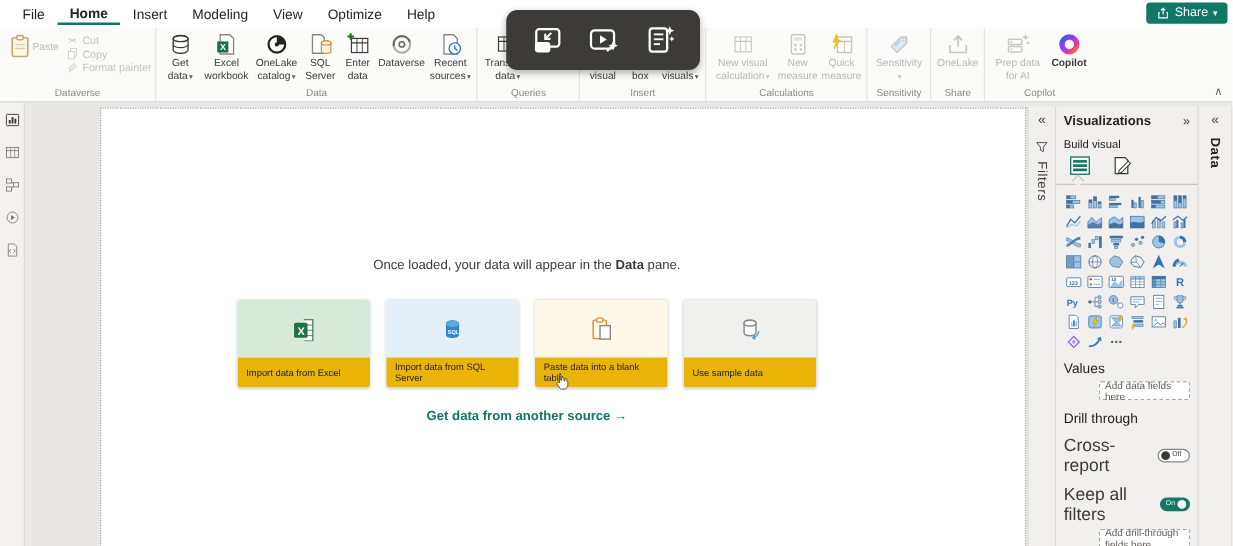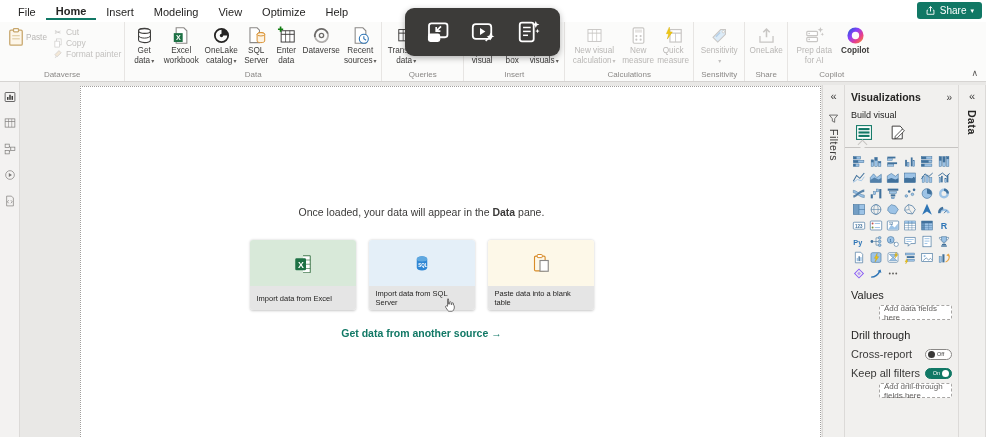--- a/index.html
+++ b/index.html
@@ -45,21 +45,21 @@
   .viewrail .vr-icon { width:12px; height:12px; }
 
   .canvas { position:absolute; left:80px; top:4px; width:741px; bottom:0; background:#fff; border:1px dotted #a19f9d; border-bottom:none; }
   .canvas-inner { padding-top:110px; padding-right:58px; display:flex; flex-direction:column; align-items:center; }
   .canvas h1 { font-size:14px; font-weight:bold; color:#252423; }
   .canvas .sub { font-size:10.5px; color:#3b3a39; margin-top:9px; }
   .cards { display:flex; gap:13px; margin-top:22px; }
   .card { width:106px; border-radius:3px; overflow:hidden; background:#fff; box-shadow:0 0.5px 2.5px rgba(0,0,0,.22); }
   .card-img { height:46px; display:flex; align-items:center; justify-content:center; }
   .card-img .cicon { width:20px; height:20px; }
-  .card-label { height:21px; font-size:7.5px; color:#252423; display:flex; align-items:center; padding:12px 7px; background:#e5e5e5; }
+  .card-label { height:21px; font-size:7.5px; color:#252423; display:flex; align-items:center; padding:12px 7px; background:#eab308; }
   .get-link { margin-top:17px; font-size:10.5px; font-weight:bold; color:var(--accent); }
 
   .cursor { position:absolute; left:362px; top:210px; width:14px; height:16px; z-index:60; }
 
   
   .strip { position:absolute; top:3px; bottom:0; background:#f1f0ee; border-left:1px solid #dcdad8; border-right:1px solid #dcdad8; display:flex; flex-direction:column; align-items:center; padding-top:5px; }
   .strip .guil { font-size:11px; color:#3b3a39; }
   .strip .vtext { writing-mode:vertical-rl; font-size:10.5px; color:#3b3a39; margin-top:8px; letter-spacing:.5px; }
   .strip .vtext.bold { font-weight:bold; color:#252423; }
   .filters-strip { left:822px; width:23px; }
@@ -74,21 +74,21 @@
   .viz-tabs { display:flex; gap:16px; margin-top:4px; padding-left:4px; height:20px; }
   .viz-tab { width:18px; height:17px; }
   .tab-divider { border-bottom:1px solid #c6c4c2; position:relative; height:4px; margin:0 -6px; }
   .tab-divider::after { content:""; position:absolute; left:14px; bottom:-1px; width:6px; height:6px; background:#f1f0ee; border-left:1px solid #c6c4c2; border-top:1px solid #c6c4c2; transform:rotate(45deg); }
   .viz-grid { display:grid; grid-template-columns:repeat(6, 1fr); gap:2px 1px; margin-top:6px; }
   .viz-cell { width:15px; height:14px; display:flex; align-items:center; justify-content:center; }
   .viz-cell svg { width:14px; height:13px; }
   .sec-label { font-size:11px; color:#252423; margin-top:9px; }
   .dash-box { margin-top:4px; height:15px; background:#fff; border:1px dashed #a8a6a4; border-radius:2px; font-size:8px; color:#605e5c; display:flex; align-items:center; padding-left:4px;margin-left:28px; }
   .tog-row { display:flex; justify-content:space-between; align-items:center; margin-top:7px; }
-  .tog-label { font-size:11px; color:#3b3a39; }
+  .tog-label { font-size:14px; color:#3b3a39; }
   .toggle { width:27px; height:11px; border-radius:6px; display:flex; align-items:center; font-size:5.5px; padding:0 2px; gap:2px; }
   .toggle.off { background:#fff; border:1px solid #8a8886; color:#3b3a39; }
   .toggle.off .dot { width:7px; height:7px; border-radius:50%; background:#3b3a39; }
   .toggle.on { background:var(--accent); border:1px solid var(--accent); color:#fff; justify-content:flex-end; }
   .toggle.on .dot { width:7px; height:7px; border-radius:50%; background:#fff; }
 </style>
 </head>
 <body>
 
 <div class="app">
@@ -450,20 +450,30 @@
           <div class="card">
             <div class="card-img" style="background: rgb(253, 248, 232);">
                 <span class="cicon"><svg viewBox="0 0 16 16" width="100%" height="100%" xmlns="http://www.w3.org/2000/svg">
                     <rect x="2.8" y="2.5" width="8.5" height="11.8" rx="1" fill="none" stroke="#d88c28" stroke-width=".9"></rect>
                     <rect x="5" y="1.2" width="4" height="2.5" rx=".6" fill="#fff" stroke="#d88c28" stroke-width=".8"></rect>
                     <rect x="7.2" y="6" width="6.6" height="8.6" fill="#fff" stroke="#8a8886" stroke-width=".9"></rect>
                   </svg></span>
               </div>
             <div class="card-label">Paste data into a blank table</div>
           </div>
+          <div class="card">
+            <div class="card-img" style="background: rgb(240, 240, 238);">
+                <span class="cicon"><svg viewBox="0 0 16 16" width="100%" height="100%" xmlns="http://www.w3.org/2000/svg">
+                    <path d="M4.2 4.4 c0-1.2 1.7-1.9 3.8-1.9 s3.8.7 3.8 1.9 v6.2 c0 1.2-1.7 1.9-3.8 1.9 s-3.8-.7-3.8-1.9 Z" fill="#fff" stroke="#8a8886" stroke-width=".9"></path>
+                    <ellipse cx="8" cy="4.4" rx="3.8" ry="1.8" fill="#fff" stroke="#8a8886" stroke-width=".9"></ellipse>
+                    <path d="M13.6 9.5 a4.6 4.6 0 0 1 -4 4.3 M9.6 13.8 l2 .9 M9.6 13.8 l1.6-1.7" stroke="#5b9bd5" stroke-width=".9" fill="none"></path>
+                  </svg></span>
+              </div>
+            <div class="card-label">Use sample data</div>
+          </div>
         </div>
         <div class="get-link">Get data from another source →</div>
       </div>
       <span class="cursor"><svg viewBox="0 0 16 16" width="100%" height="100%" xmlns="http://www.w3.org/2000/svg">
             <path d="M5.3 1.3 c.65 0 1.1.5 1.1 1.1 V7 l.9.1 V5.2 c0-.55.45-1 1-1 s1 .45 1 1 v2.2 l.8.1 V6.3 c0-.5.4-.9.9-.9 s.95.4.95.9 v1.7 c.5.1.95.55.95 1.1 v2.4 c0 .4-.1.8-.3 1.15 l-1 1.7 c-.3.5-.8.8-1.4.8 H7 c-.6 0-1.15-.3-1.45-.8 L3.1 10.7 c-.4-.5-.3-1.2.2-1.6 .4-.3 1-.3 1.4 0 l.5.4 V2.4 c0-.6.5-1.1 1.1-1.1 Z" fill="#fff" stroke="#3b3a39" stroke-width=".8"></path>
           </svg></span>
     </div>
 
     <div class="strip filters-strip">
       <span class="guil">«</span>

